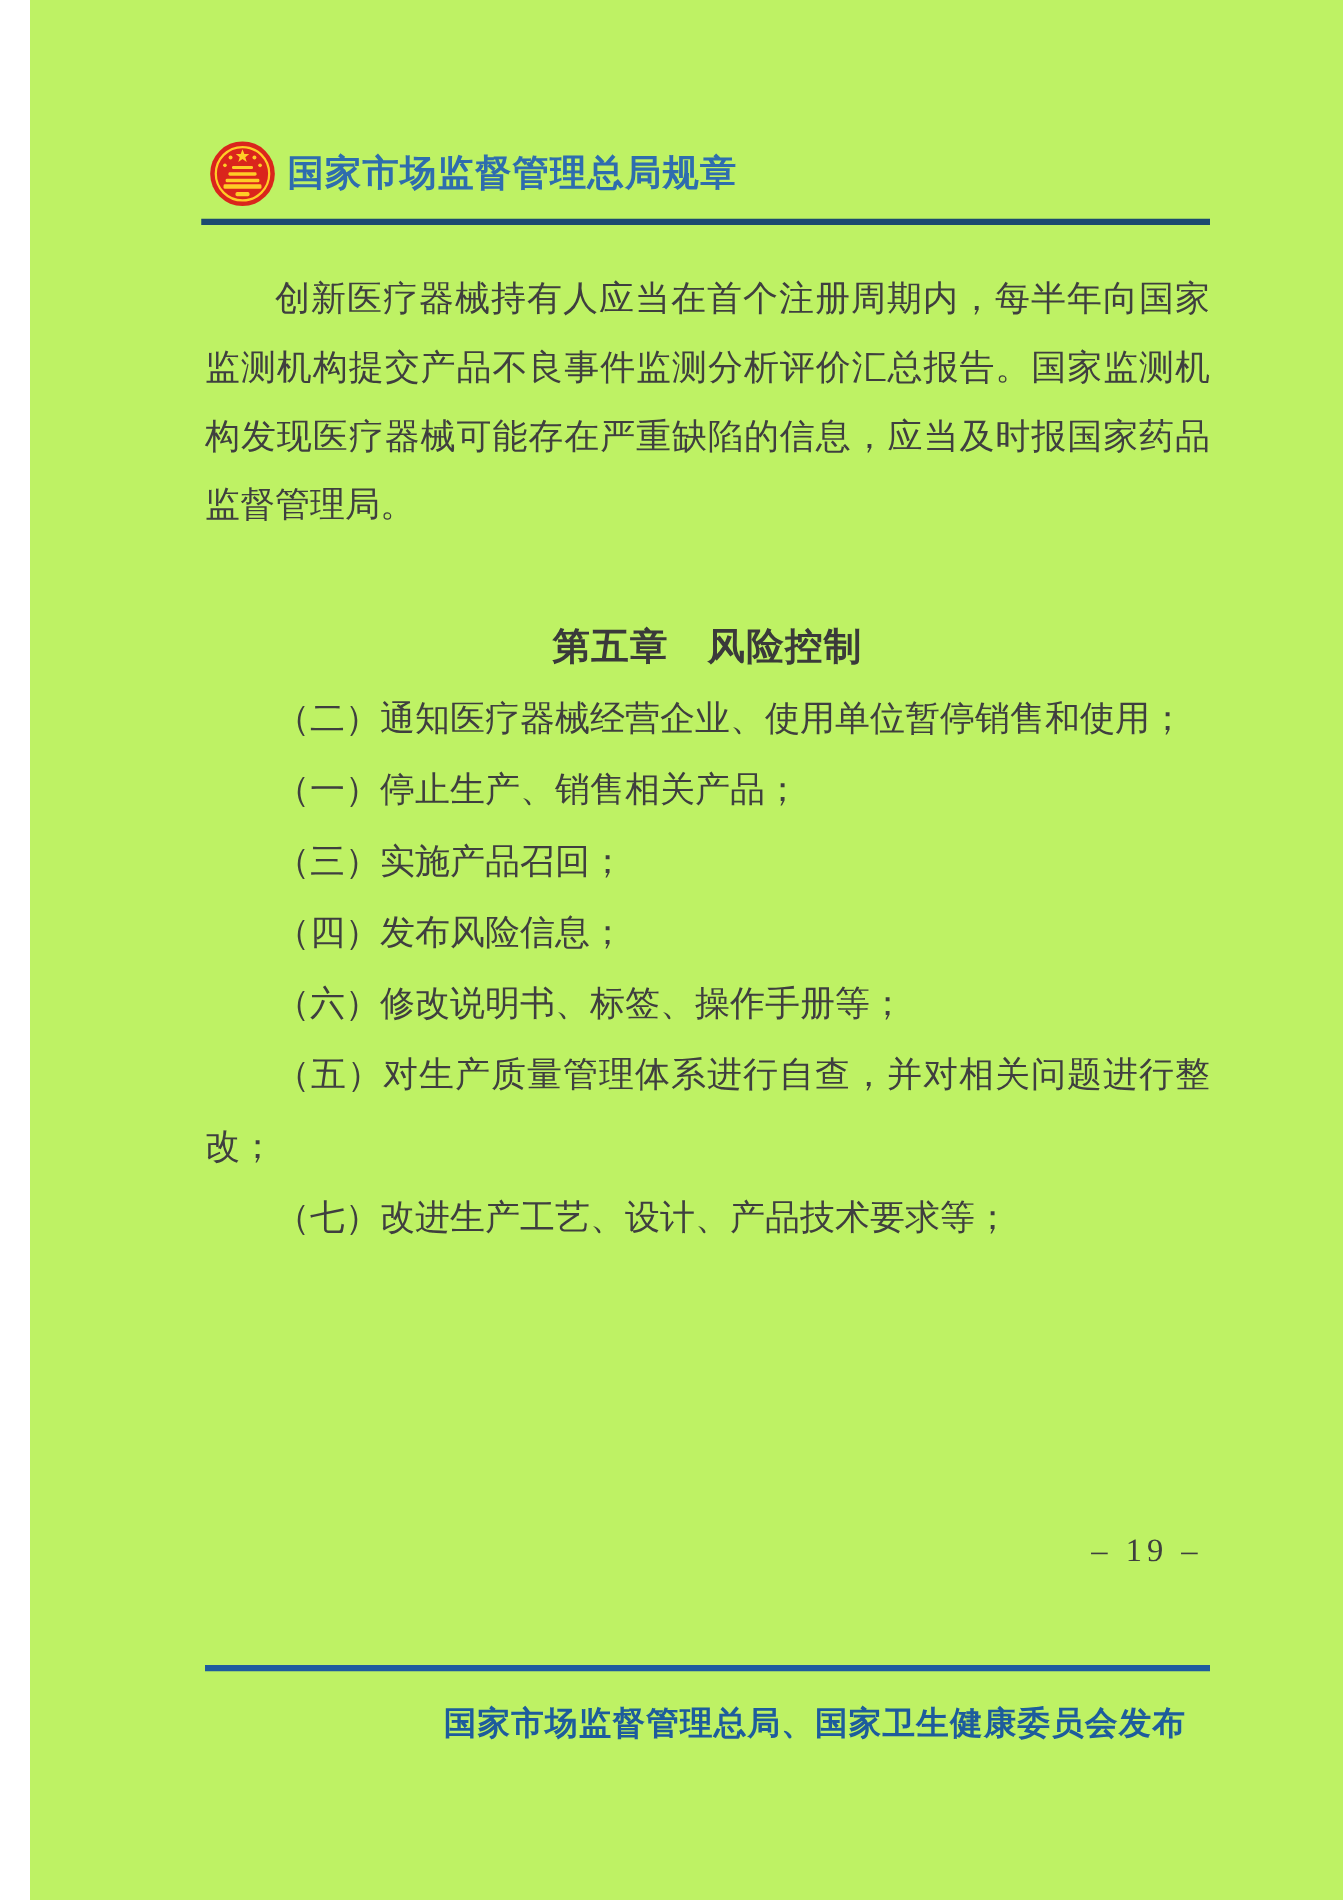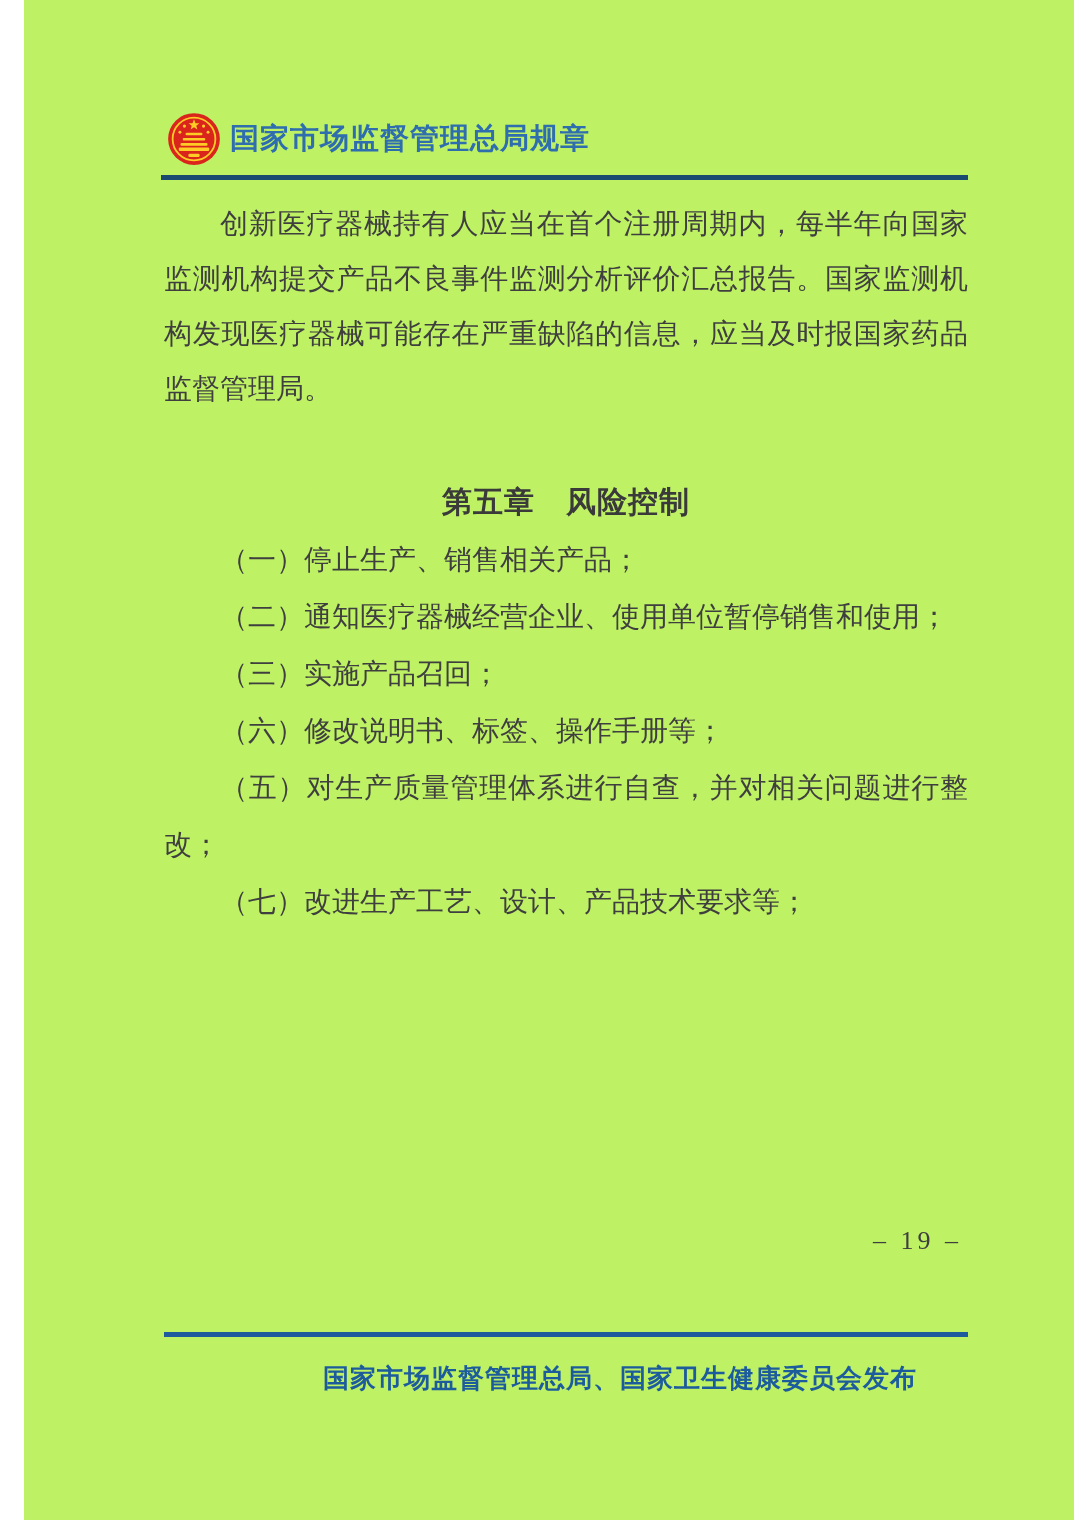--- a/index.html
+++ b/index.html
@@ -26,21 +26,21 @@
     color:#2E6DAE;letter-spacing:1px;
     white-space:nowrap;
   }
   .header-rule{
     position:absolute;top:175px;left:137px;
     width:807px;height:5px;background:#1B4A70;
   }
 
   
   .doc-body{
-    position:absolute;top:196px;left:140px;width:804px;
+    position:absolute;top:212px;left:140px;width:804px;
     font-size:28px;line-height:55px;
     text-align:justify;
   }
   .para{margin:0;text-indent:2em;}
   .chapter{
     margin:58px 0 0 0;
     font-family:Liberation Sans, sans-serif;
     font-size:30px;font-weight:bold;color:#3a3a3a;
     line-height:55px;text-align:center;text-indent:0;
     letter-spacing:1px;
@@ -55,21 +55,21 @@
     position:absolute;top:1226px;left:140px;width:804px;
     text-align:right;padding-right:6px;box-sizing:border-box;
     font-size:26px;line-height:30px;color:#3f3f3f;
     letter-spacing:4px;
   }
   .footer-rule{
     position:absolute;top:1332px;left:140px;
     width:804px;height:5px;background:#1E5C9E;
   }
   .footer-text{
-    position:absolute;top:1358px;left:124px;width:804px;
+    position:absolute;top:1358px;left:156px;width:804px;
     box-sizing:border-box;padding-right:35px;
     text-align:right;
     font-family:"Liberation Sans","DejaVu Sans",sans-serif;
     font-size:26px;font-weight:bold;line-height:40px;
     color:#1D5C9C;letter-spacing:1px;
     white-space:nowrap;
   }
 </style>
 </head>
 <body>
@@ -98,23 +98,24 @@
 
   <div class="header-rule"></div>
 
   <main class="doc-body">
     <p class="para">创新医疗器械持有人应当在首个注册周期内，每半年向国家监测机构提交产品不良事件监测分析评价汇总报告。国家监测机构发现医疗器械可能存在严重缺陷的信息，应当及时报国家药品监督管理局。</p>
 
     <h2 class="chapter">第五章　风险控制</h2>
 
 
     <div class="items">
+      <p class="item">（二）通知医疗器械经营企业、使用单位暂停销售和使用；</p>
       <p class="item">（一）停止生产、销售相关产品；</p>
-      <p class="item">（二）通知医疗器械经营企业、使用单位暂停销售和使用；</p>
       <p class="item">（三）实施产品召回；</p>
+      <p class="item">（四）发布风险信息；</p>
       <p class="item">（六）修改说明书、标签、操作手册等；</p>
       <p class="item">（五）对生产质量管理体系进行自查，并对相关问题进行整改；</p>
       <p class="item">（七）改进生产工艺、设计、产品技术要求等；</p>
     </div>
   </main>
 
   <div class="page-number">– 19 –</div>
 
   <div class="footer-rule"></div>
 

